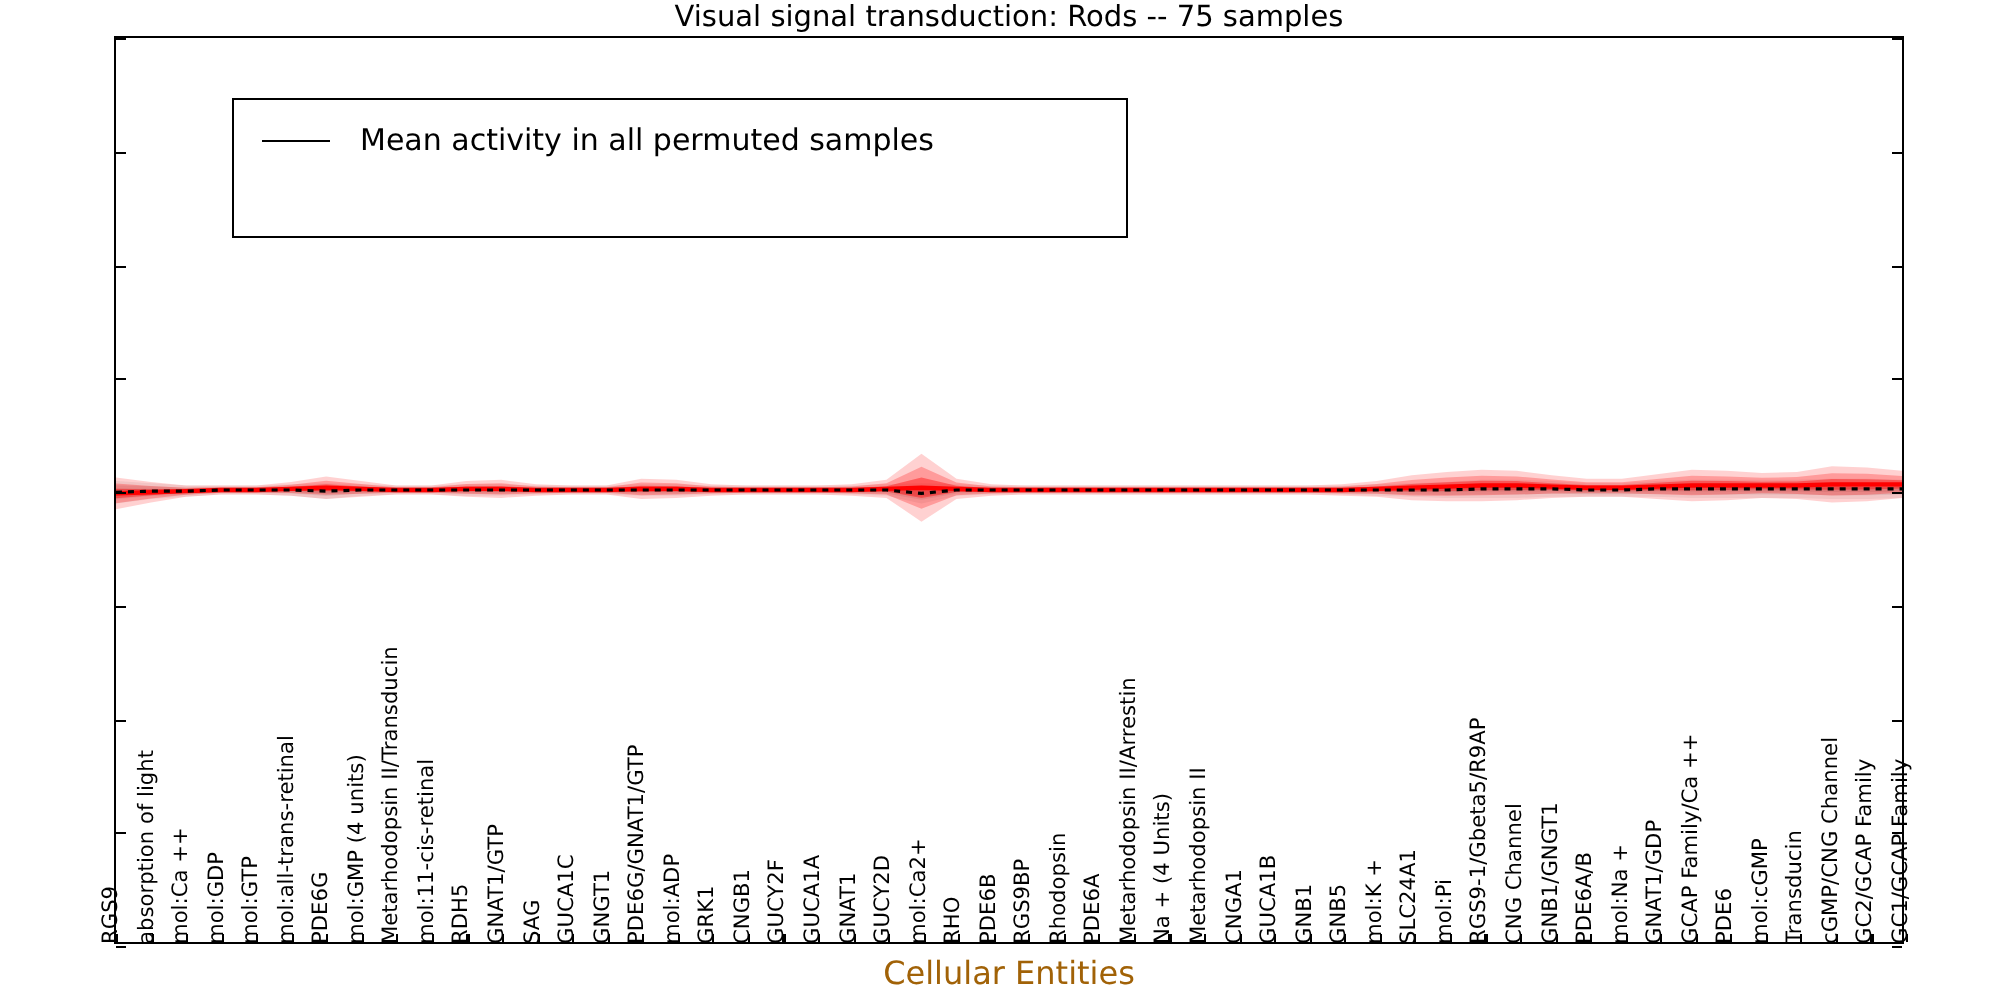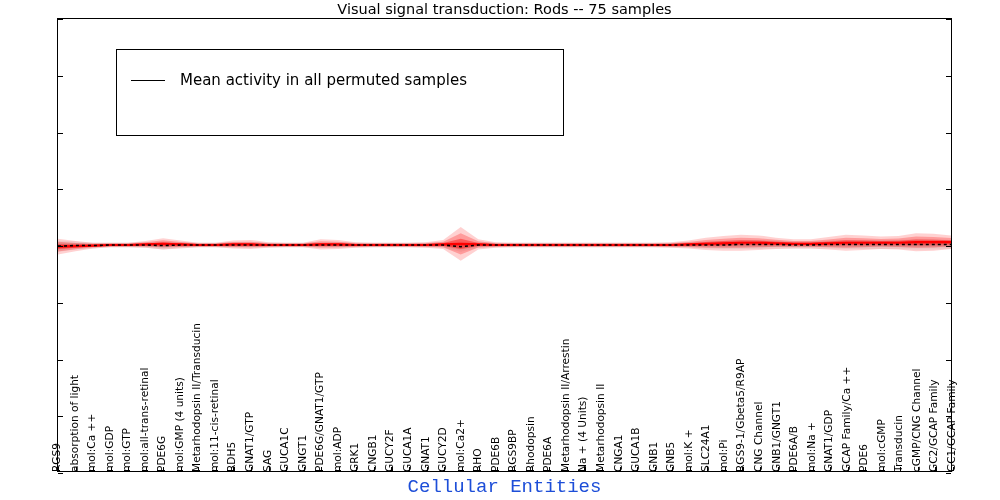--- a/index.html
+++ b/index.html
@@ -22,38 +22,38 @@
     position:absolute;left:57px;top:18px;width:895px;height:454px;
     border:1.1px solid #000;box-sizing:border-box;background:#fff;
   }
   #plot-canvas{position:absolute;left:0;top:0;width:100%;height:100%;}
   .ytick-mark{position:absolute;left:0;width:5px;height:1.1px;background:#000;}
   .ytick-mark.right{left:auto;right:0;}
 
   
   #x-axis-label{
     position:absolute;left:57px;top:479px;width:895px;
-    text-align:center;font-size:19px;color:#1d4ed8;
-    line-height:16px;white-space:nowrap;font-family:Liberation Mono, monospace;
+    text-align:center;font-size:16px;color:#a16207;
+    line-height:16px;white-space:nowrap;
   }
   .xtick-mark{position:absolute;bottom:0;width:1.1px;height:4px;background:#000;}
   #xticklabels{position:absolute;left:57px;top:472px;width:895px;height:0;}
   .xtick-label{
     position:absolute;bottom:0;
     font-size:10.6px;color:#000;white-space:nowrap;
     transform-origin:left bottom;
     transform:rotate(-90deg) translateY(3.7px);
     line-height:10px;
   }
 
   
   #legend-box{
-    position:absolute;left:58px;top:30px;width:448px;height:87px;
+    position:absolute;left:58px;top:30px;width:448px;height:70px;
     border:1.2px solid #000;background:#fff;box-sizing:border-box;
-    padding:16px 0 0 0;
+    padding:6px 0 0 0;
   }
   .legend-row{display:flex;align-items:center;height:28px;padding-left:14px;}
   .legend-swatch{width:34px;height:0;border-top-width:1.4px;border-top-style:solid;margin-right:15px;}
   .legend-text{font-size:15px;color:#000;white-space:nowrap;line-height:16px;}
 </style>
 </head>
 <body>
 
 <div id="figure">
 

